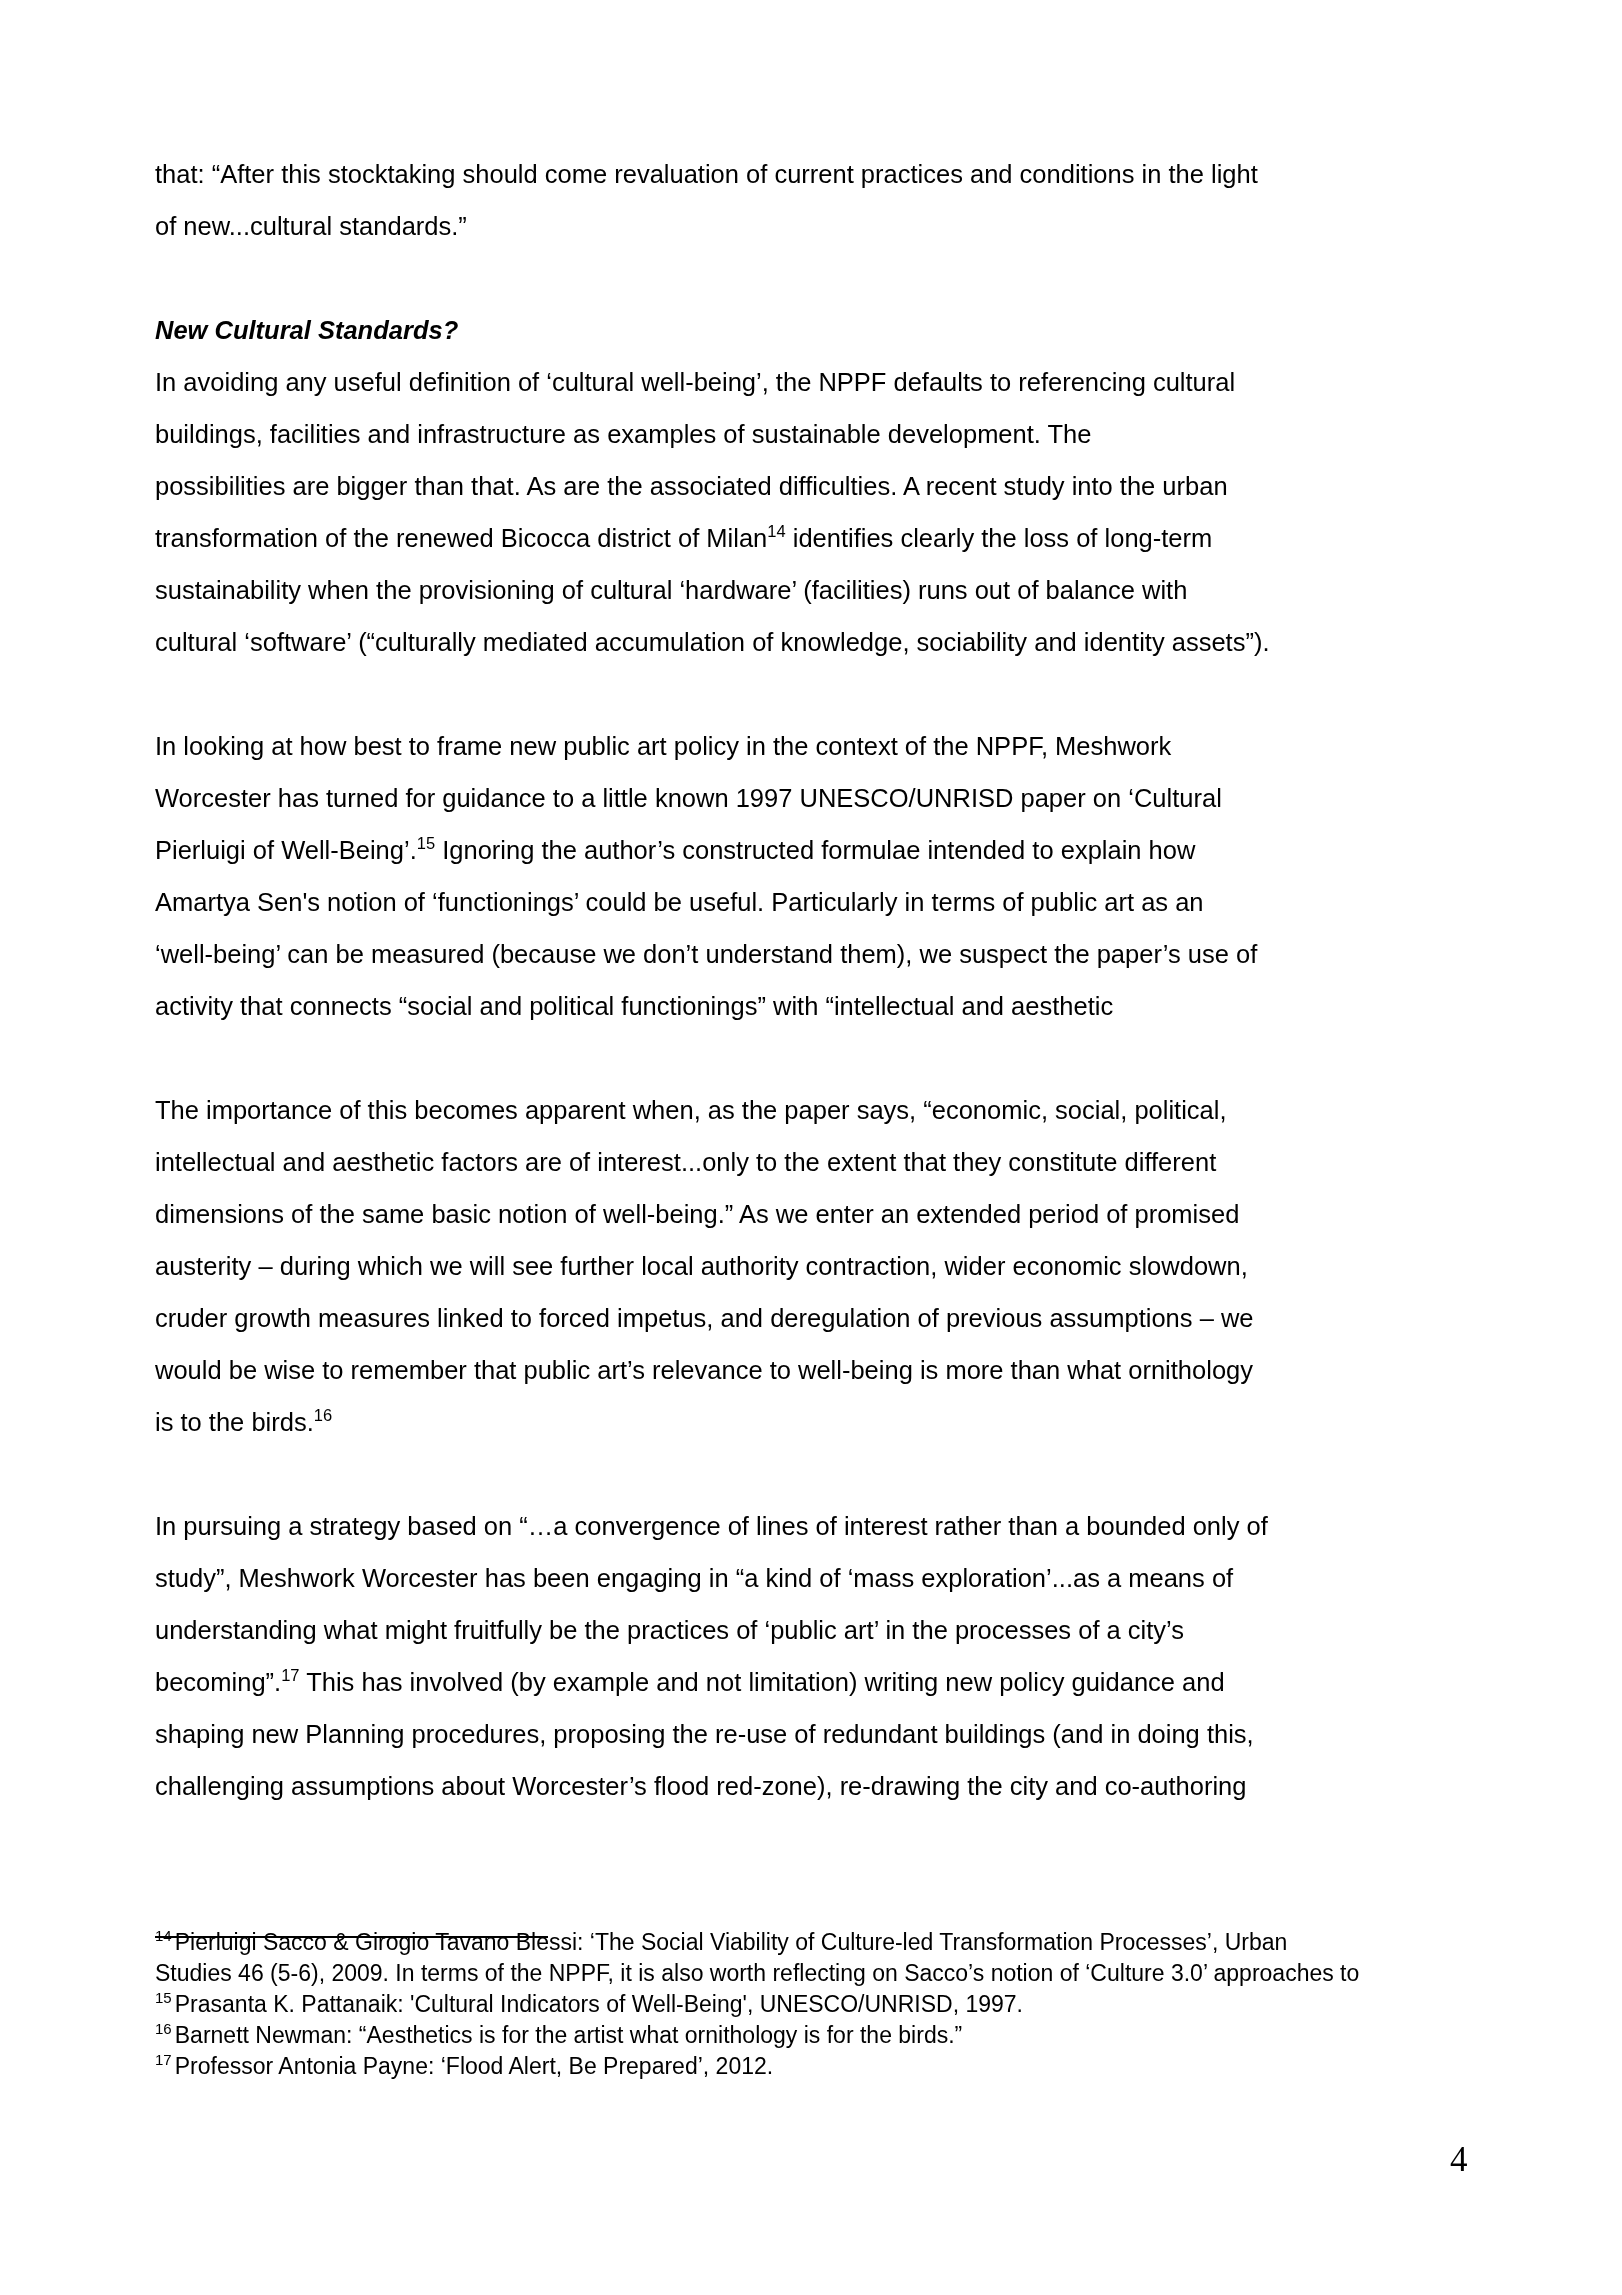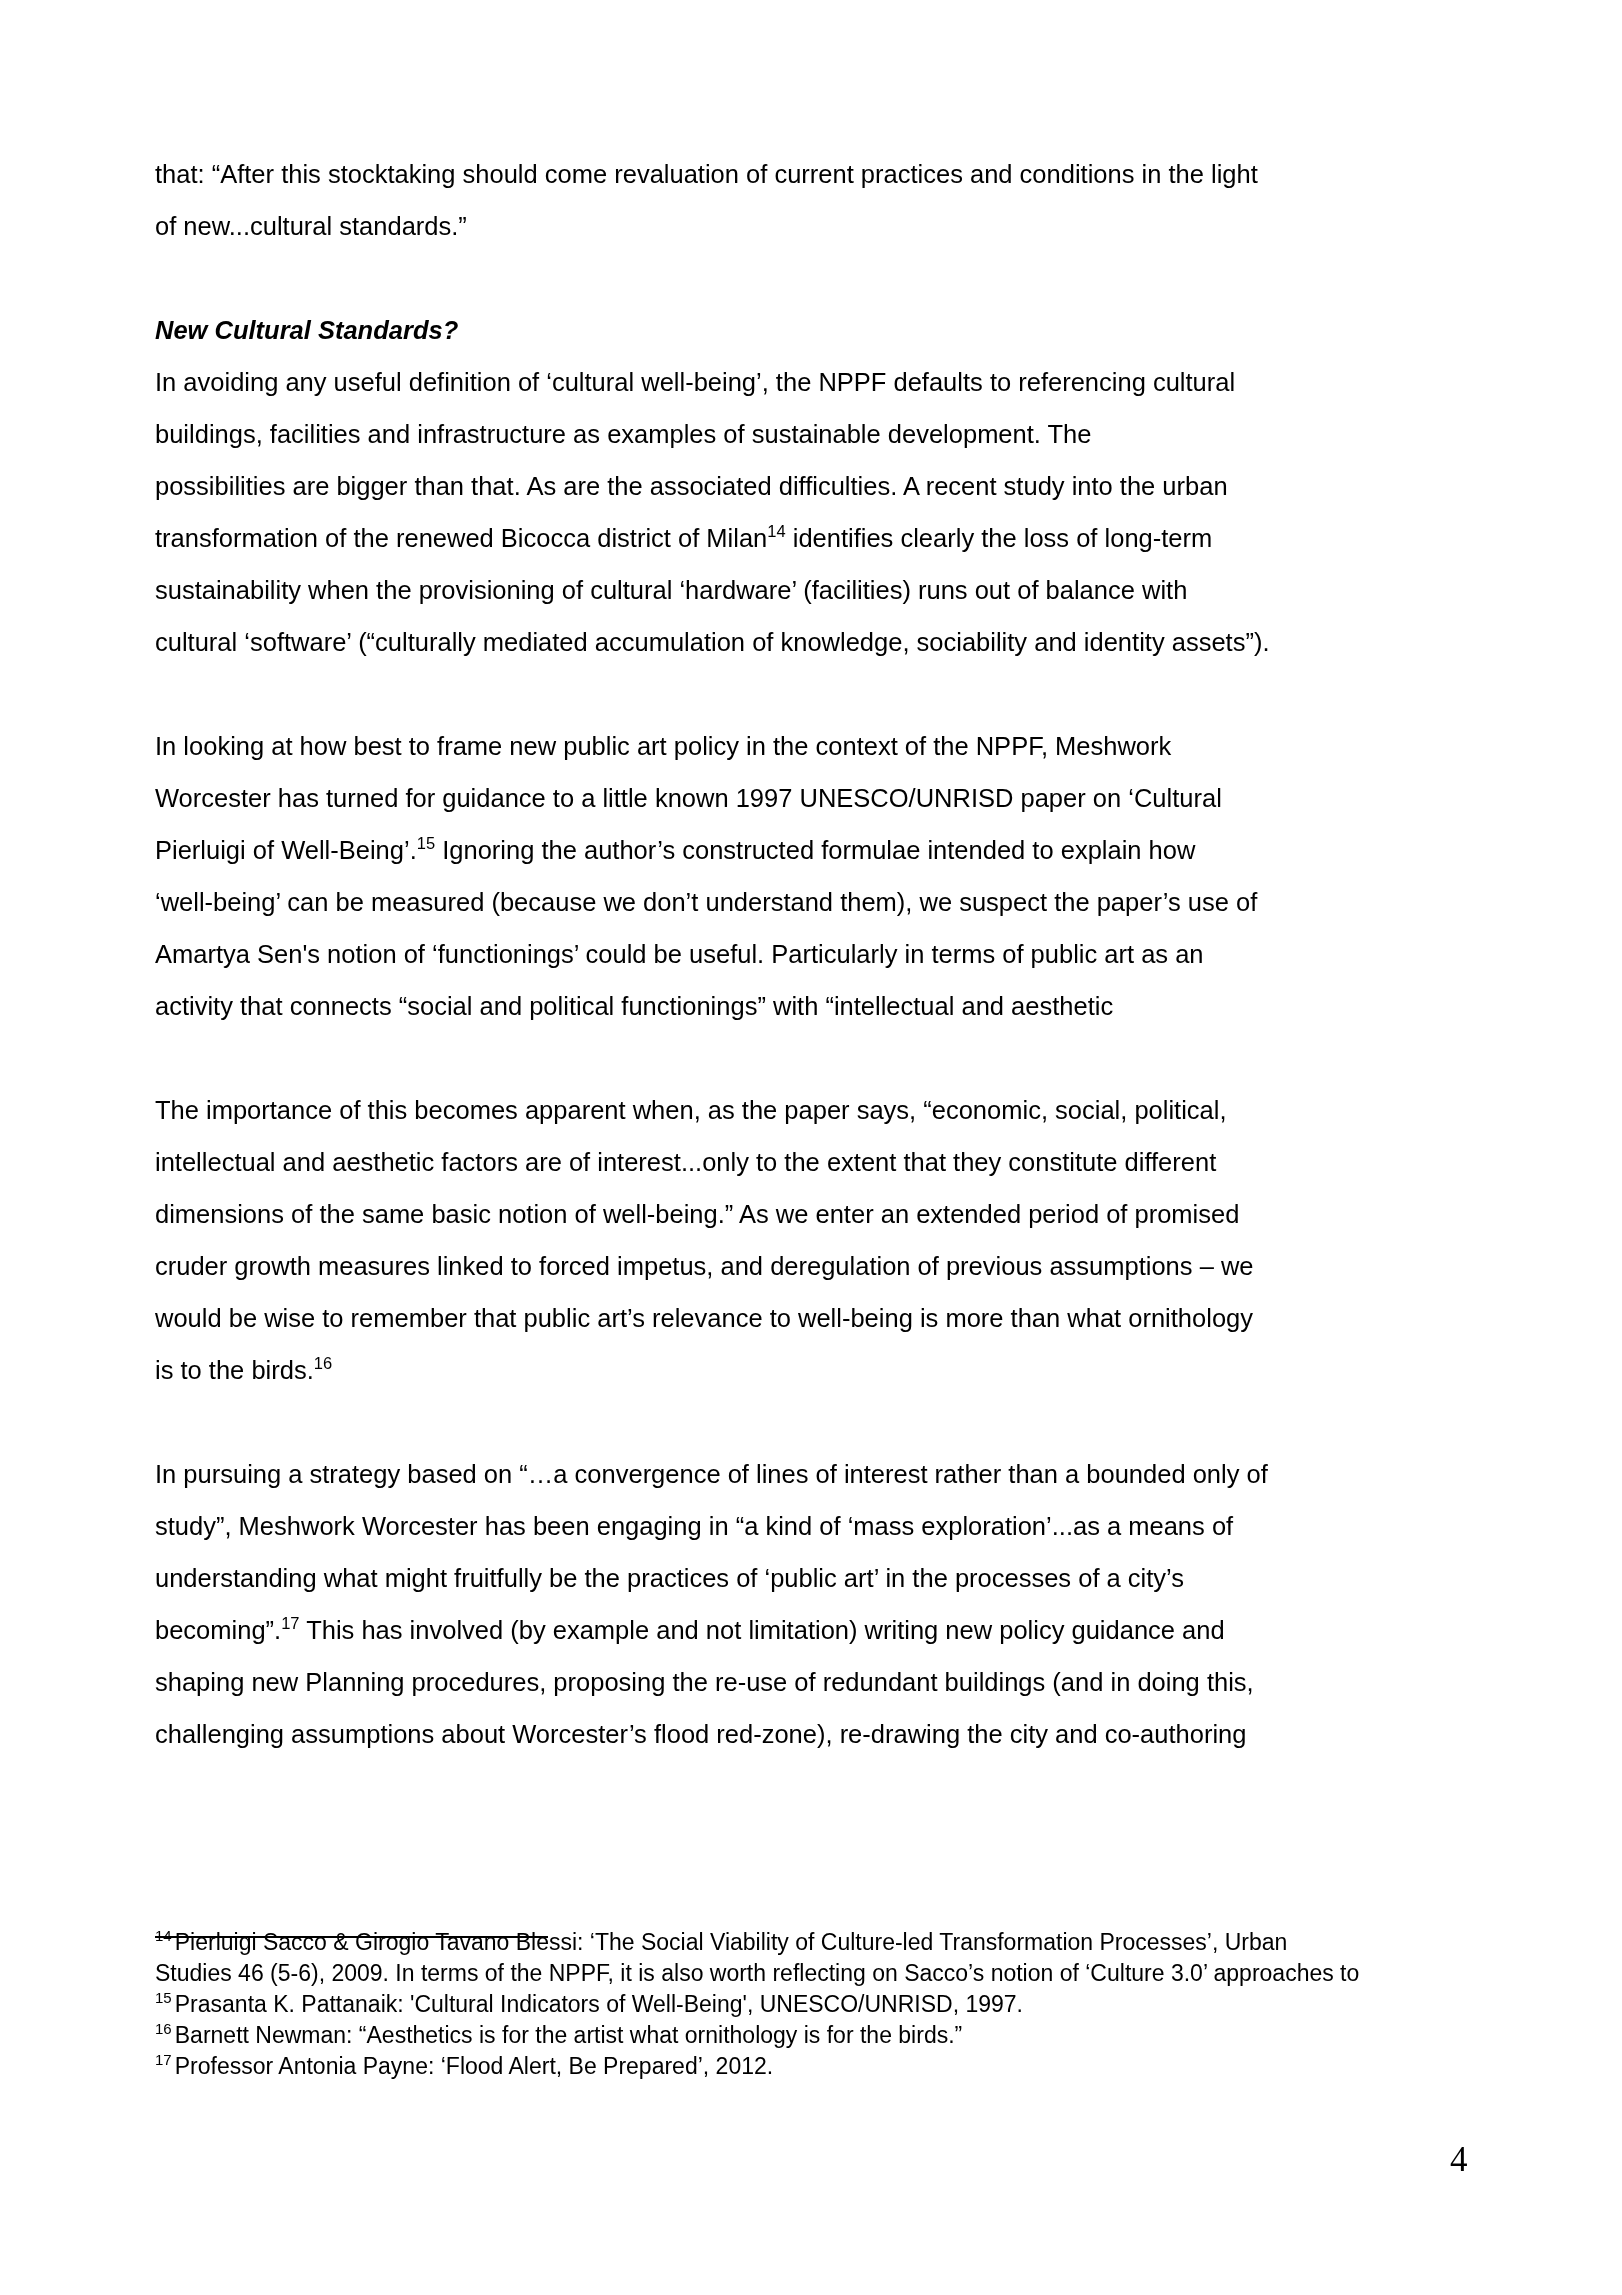--- a/index.html
+++ b/index.html
@@ -102,30 +102,31 @@
       <span class="line"><span>transformation of the renewed Bicocca district of Milan</span><sup class="fnref">14</sup><span> identifies clearly the loss of long-term</span></span>
       <span class="line">sustainability when the provisioning of cultural ‘hardware’ (facilities) runs out of balance with</span>
       <span class="line">cultural ‘software’ (“culturally mediated accumulation of knowledge, sociability and identity assets”).</span>
     </div>
     <span class="blank" style="display:block"></span>
 
     <div>
       <span class="line">In looking at how best to frame new public art policy in the context of the NPPF, Meshwork</span>
       <span class="line">Worcester has turned for guidance to a little known 1997 UNESCO/UNRISD paper on ‘Cultural</span>
       <span class="line"><span>Pierluigi of Well-Being’.</span><sup class="fnref">15</sup><span> Ignoring the author’s constructed formulae intended to explain how</span></span>
+      <span class="line">Amartya Sen's notion of ‘functionings’ could be useful. Particularly in terms of public art as an</span>
       <span class="line">‘well-being’ can be measured (because we don’t understand them), we suspect the paper’s use of</span>
-      <span class="line">Amartya Sen's notion of ‘functionings’ could be useful. Particularly in terms of public art as an</span>
       <span class="line">activity that connects “social and political functionings” with “intellectual and aesthetic</span>
     </div>
     <span class="blank" style="display:block"></span>
 
     <div>
       <span class="line">The importance of this becomes apparent when, as the paper says, “economic, social, political,</span>
       <span class="line">intellectual and aesthetic factors are of interest...only to the extent that they constitute different</span>
       <span class="line">dimensions of the same basic notion of well-being.” As we enter an extended period of promised</span>
+      <span class="line">austerity – during which we will see further local authority contraction, wider economic slowdown,</span>
       <span class="line">cruder growth measures linked to forced impetus, and deregulation of previous assumptions – we</span>
       <span class="line">would be wise to remember that public art’s relevance to well-being is more than what ornithology</span>
       <span class="line"><span>is to the birds.</span><sup class="fnref">16</sup><span></span></span>
     </div>
     <span class="blank" style="display:block"></span>
 
     <div>
       <span class="line">In pursuing a strategy based on “…a convergence of lines of interest rather than a bounded only of</span>
       <span class="line">study”, Meshwork Worcester has been engaging in “a kind of ‘mass exploration’...as a means of</span>
       <span class="line">understanding what might fruitfully be the practices of ‘public art’ in the processes of a city’s</span>

